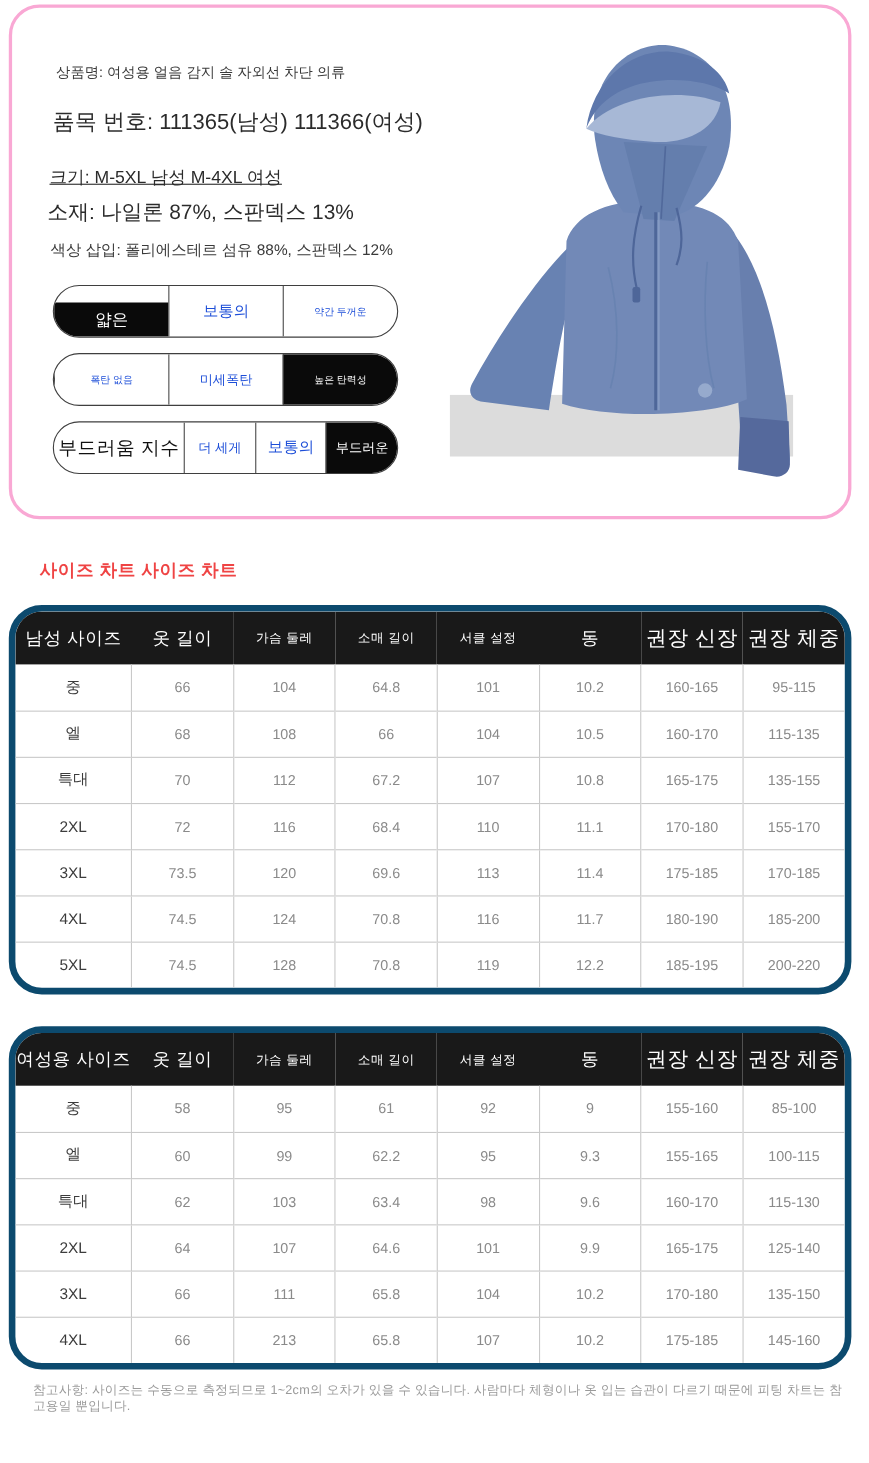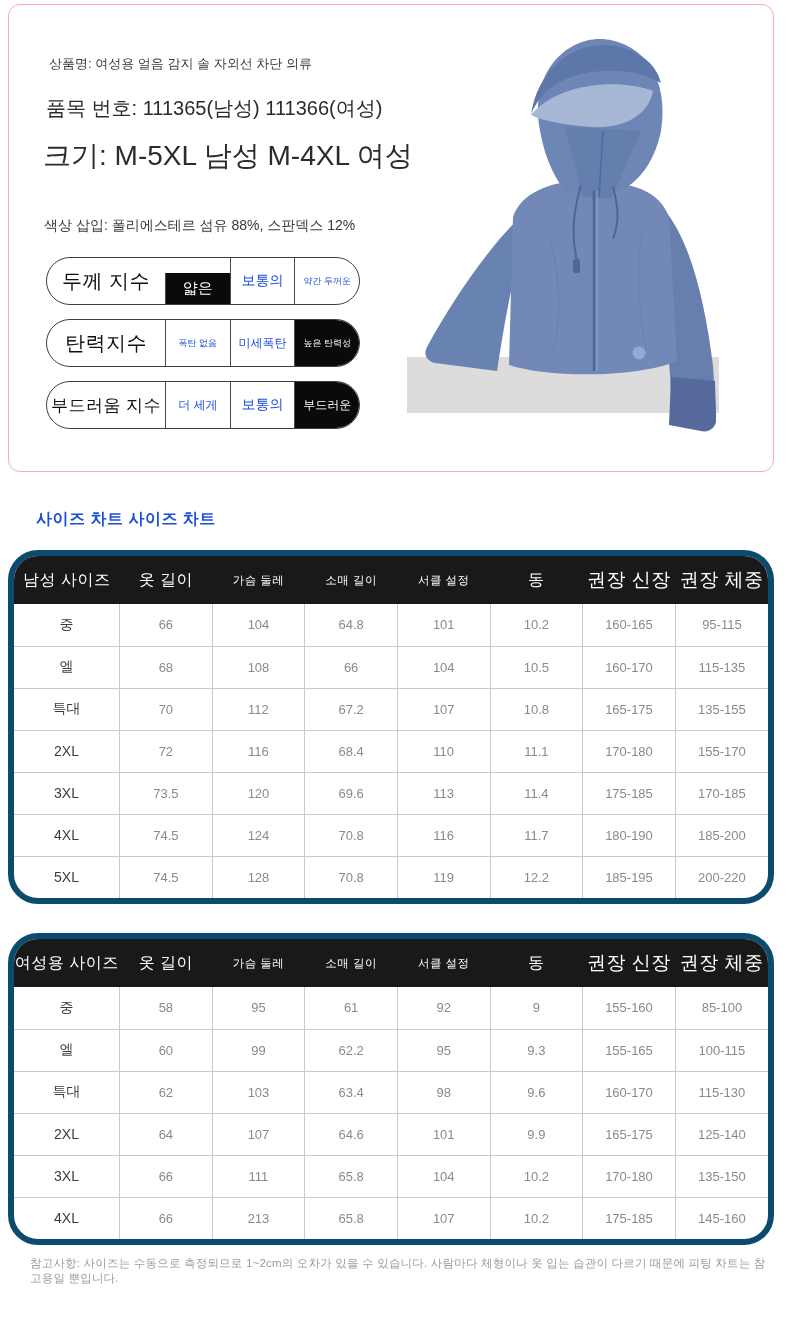--- a/index.html
+++ b/index.html
@@ -5,26 +5,26 @@
   * { margin:0; padding:0; box-sizing:border-box; }
   html,body { background:#fff; }
   body {
     width:790px; height:1330px; position:relative; overflow:hidden;
     font-family:"Liberation Sans", sans-serif; color:#222;
   }
 
   
   .product-card {
     position:absolute; left:8px; top:4px; width:766px; height:468px;
-    background:#fff; border:1px solid #f9a8d4; border-radius:12px;
+    background:#fff; border:3px solid #f9a8d4; border-radius:28px;
   }
   .info { position:absolute; white-space:nowrap; color:#2b2b2b; }
   #info-name     { left:40px; top:50px;  font-size:13px; color:#3a3a3a; }
   #info-item     { left:37px; top:90px;  font-size:20px; }
-  #info-size     { left:34px; top:132px; font-size:28px; }
+  #info-size     { left:34px; top:144px; font-size:16px;text-decoration:underline; }
   #info-material { left:32px; top:173px; font-size:19px; }
   #info-color    { left:35px; top:212px; font-size:14px; color:#3a3a3a; }
 
   
   .pills { position:absolute; left:37px; top:252px; display:flex; flex-direction:column; gap:14px; }
   .pill-row {
     display:flex; width:314px; height:48px; background:#fff;
     border:1px solid #3f3f3f; border-radius:24px; overflow:hidden; align-items:stretch;
   }
   .pill-label {
@@ -38,21 +38,21 @@
   .pill-option.selected { background:#0a0a0a; color:#fff; }
 
   
   .hero { position:absolute; left:392px; top:16px; width:368px; height:432px; }
   .hero .band { position:absolute; left:6px; top:336px; width:312px; height:56px; background:#dcdcdc; }
   .hero svg { position:absolute; left:0; top:0; }
 
   
   #size-chart-heading {
     position:absolute; left:36px; top:509px; font-size:16px; font-weight:700;
-    color:#1d4ed8; letter-spacing:0.5px;
+    color:#ef4444; letter-spacing:0.5px;
   }
   .size-table-wrap {
     position:absolute; left:8px; width:766px; background:#fff;
     border:6px solid #0c4a6e; border-radius:30px; overflow:hidden;
   }
   #men-table-wrap   { top:550px; }
   #women-table-wrap { top:933px; }
   table { width:100%; border-collapse:collapse; }
   thead th { background:#191919; color:#fff; height:48px; font-weight:400; letter-spacing:0.5px; }
   th.h-sm { font-size:11.5px; }
@@ -70,31 +70,30 @@
   }
 </style>
 </head>
 <body>
 
 <div class="product-card">
 
   <div class="info" id="info-name">상품명: 여성용 얼음 감지 솔 자외선 차단 의류</div>
   <div class="info" id="info-item">품목 번호: 111365(남성) 111366(여성)</div>
   <div class="info" id="info-size">크기: M-5XL 남성 M-4XL 여성</div>
+  <div class="info" id="info-material">소재: 나일론 87%, 스판덱스 13%</div>
   <div class="info" id="info-color">색상 삽입: 폴리에스테르 섬유 88%, 스판덱스 12%</div>
 
   <div class="pills">
       <div class="pill-row">
-        <div class="pill-label" style="font-size: 20px;">두께 지수</div>
         <div class="pill-option selected" style="font-size: 15px; margin-top: 15px;">얇은</div>
         <div class="pill-option" style="font-size: 14px;">보통의</div>
         <div class="pill-option" style="font-size: 9px;">약간 두꺼운</div>
       </div>
       <div class="pill-row">
-        <div class="pill-label" style="font-size: 20px;">탄력지수</div>
         <div class="pill-option" style="font-size: 9px;">폭탄 없음</div>
         <div class="pill-option" style="font-size: 12px;">미세폭탄</div>
         <div class="pill-option selected" style="font-size: 9px;">높은 탄력성</div>
       </div>
       <div class="pill-row">
         <div class="pill-label" style="font-size: 17px;">부드러움 지수</div>
         <div class="pill-option" style="font-size: 12px;">더 세게</div>
         <div class="pill-option" style="font-size: 14px;">보통의</div>
         <div class="pill-option selected" style="font-size: 12px;">부드러운</div>
       </div>

